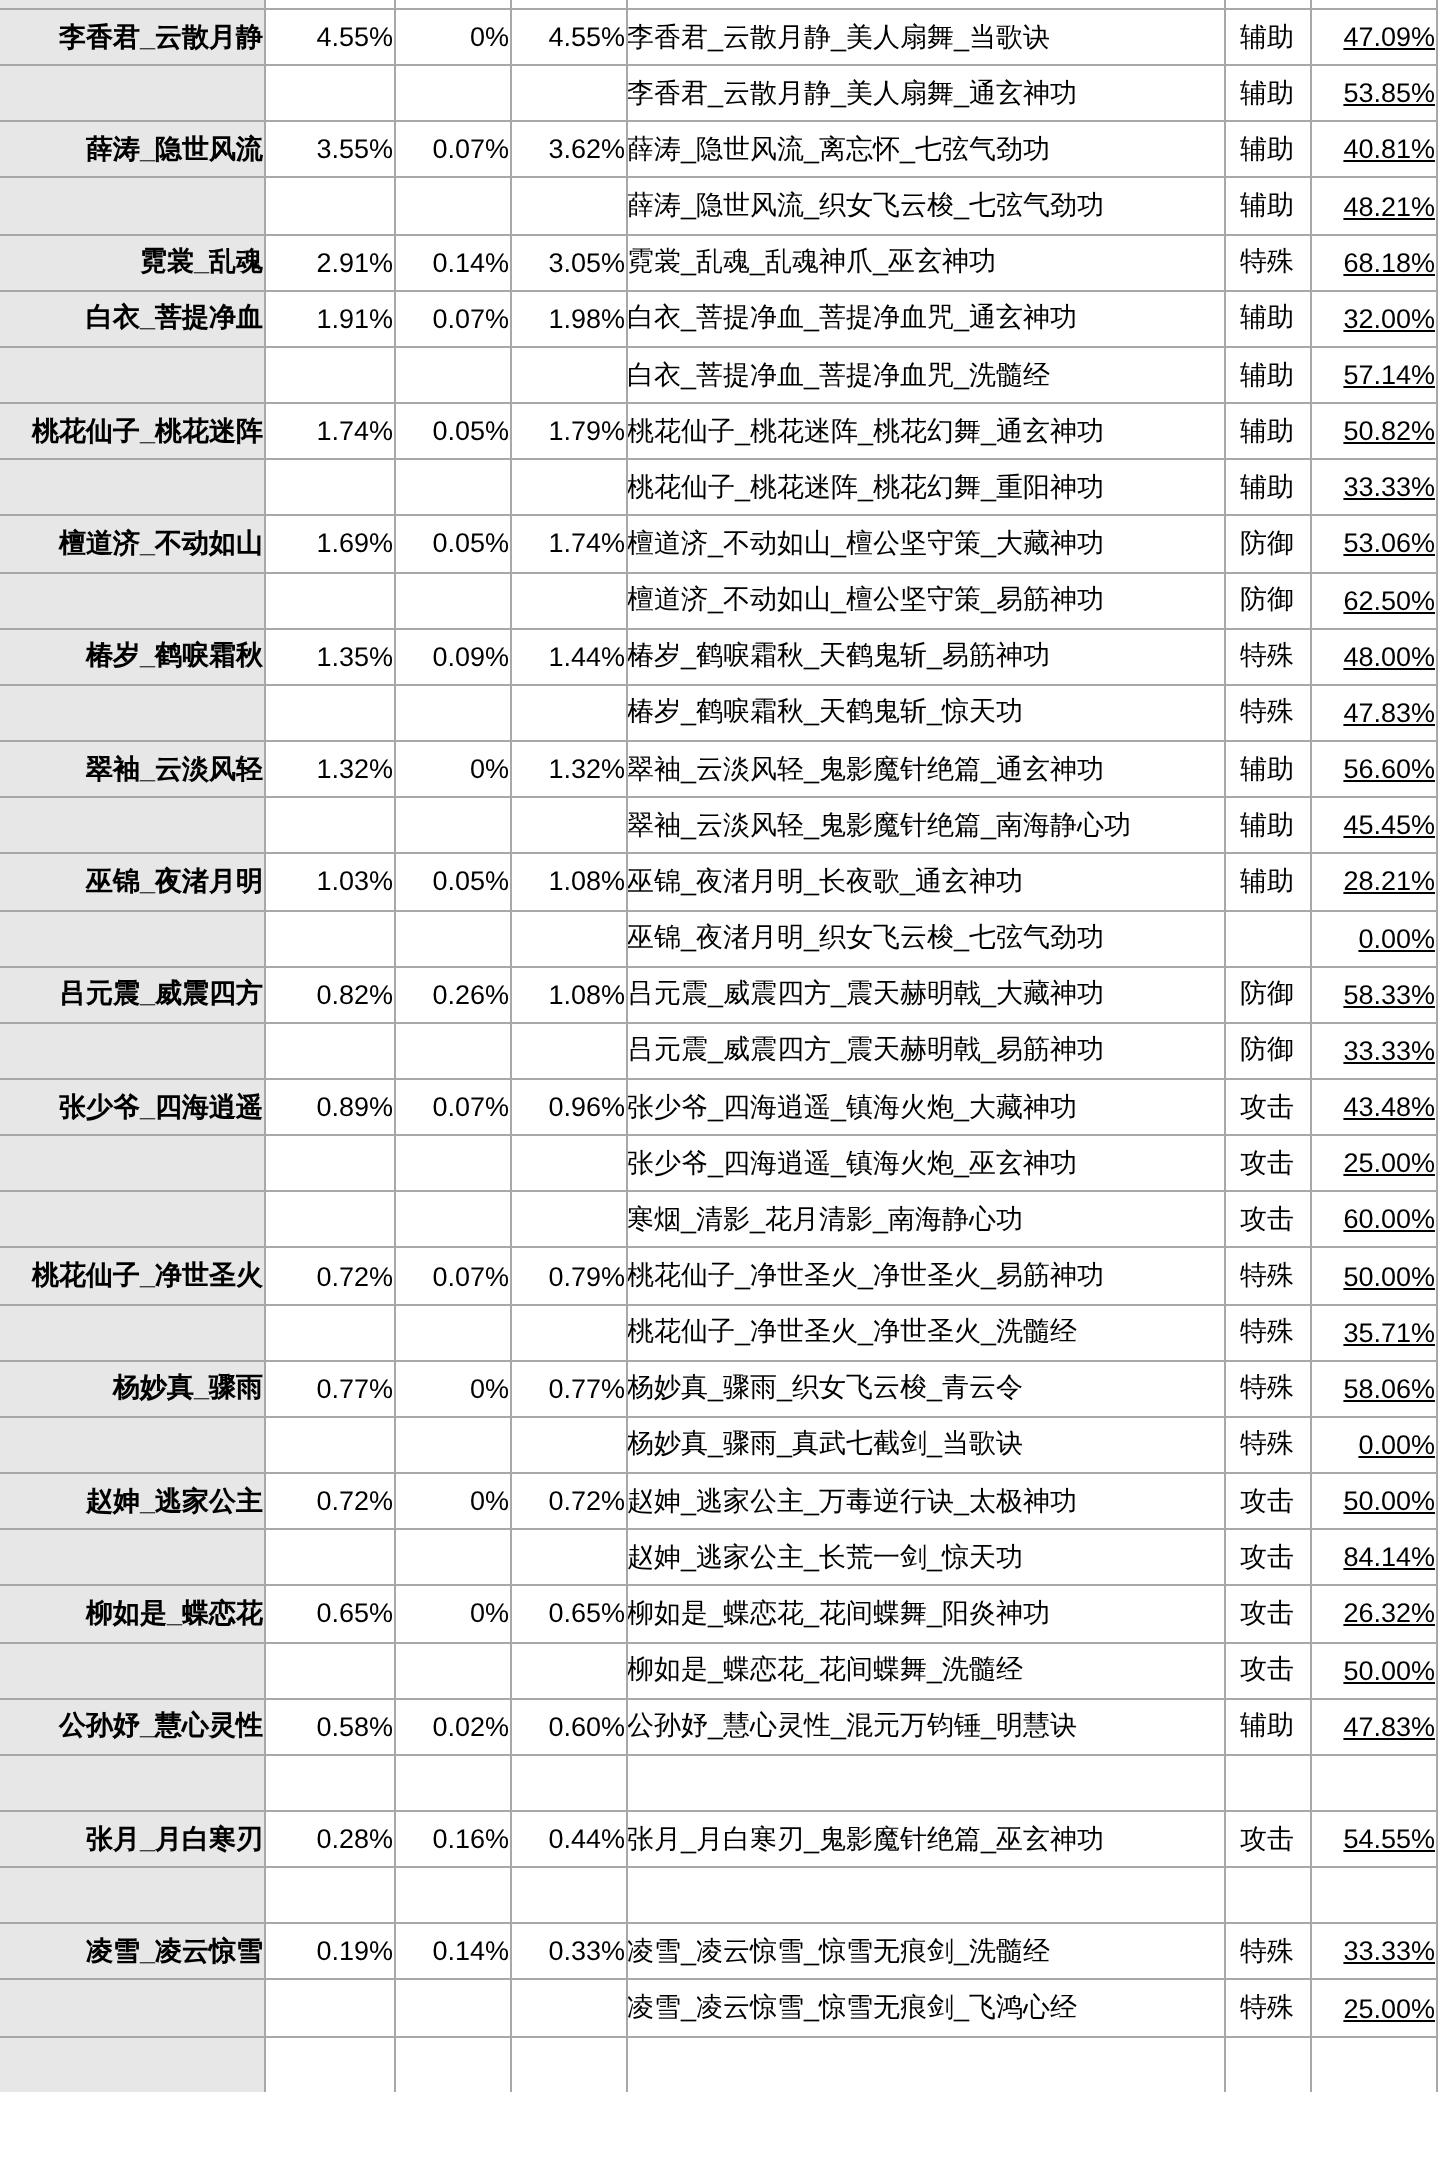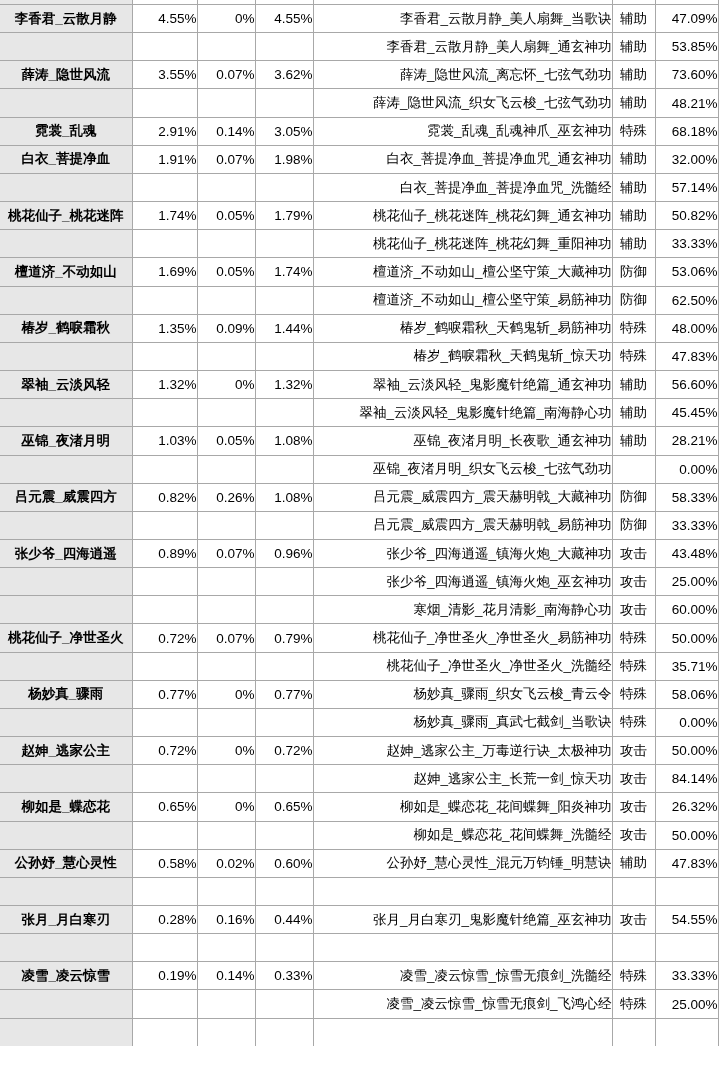--- a/index.html
+++ b/index.html
@@ -35,40 +35,41 @@
   
   table.grid td:first-child { border-left: none; }
   table.grid tr.partial-top td { border-top: none; height: 4.5px; }
   table.grid tr.partial-bottom td { height: 28.16px; border-bottom: none; }
 
   td.c-name {
     background: #e7e7e7;
     font-weight: 700;
     font-size: 14px;
     padding-left: 8px;
-    text-align: center;
+    text-align: right;
     margin-left: 42px;
   }
   td.c-overall, td.c-secondary, td.c-total {
     text-align: right;
     padding-right: 8px;
   }
   td.c-build {
-    text-align: right;
+    text-align: left;
     padding-left: 7px;
     font-size: 14px;
   }
   td.c-role {
     text-align: center;
     font-size: 14px;
     margin-top: 44px;
   }
   td.c-rate {
     text-align: right;
     padding-right: 4px;
+    text-decoration: underline;
   }
 </style>
 </head>
 <body>
 
 <div class="sheet">
   <table class="grid">
     <colgroup>
       <col style="width:132px">
       <col style="width:65px">
@@ -108,21 +109,21 @@
           <td class="c-role">辅助</td>
           <td class="c-rate">53.85%</td>
         </tr>
         <tr>
           <td class="c-name">薛涛_隐世风流</td>
           <td class="c-overall">3.55%</td>
           <td class="c-secondary">0.07%</td>
           <td class="c-total">3.62%</td>
           <td class="c-build">薛涛_隐世风流_离忘怀_七弦气劲功</td>
           <td class="c-role">辅助</td>
-          <td class="c-rate">73.60%</td>
+          <td class="c-rate">40.81%</td>
         </tr>
         <tr>
           <td class="c-name"></td>
           <td class="c-overall"></td>
           <td class="c-secondary"></td>
           <td class="c-total"></td>
           <td class="c-build">薛涛_隐世风流_织女飞云梭_七弦气劲功</td>
           <td class="c-role">辅助</td>
           <td class="c-rate">48.21%</td>
         </tr>

